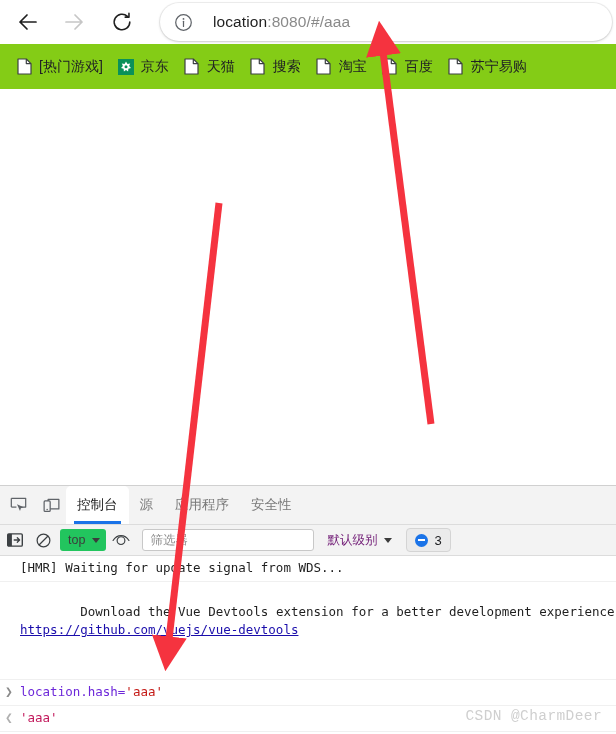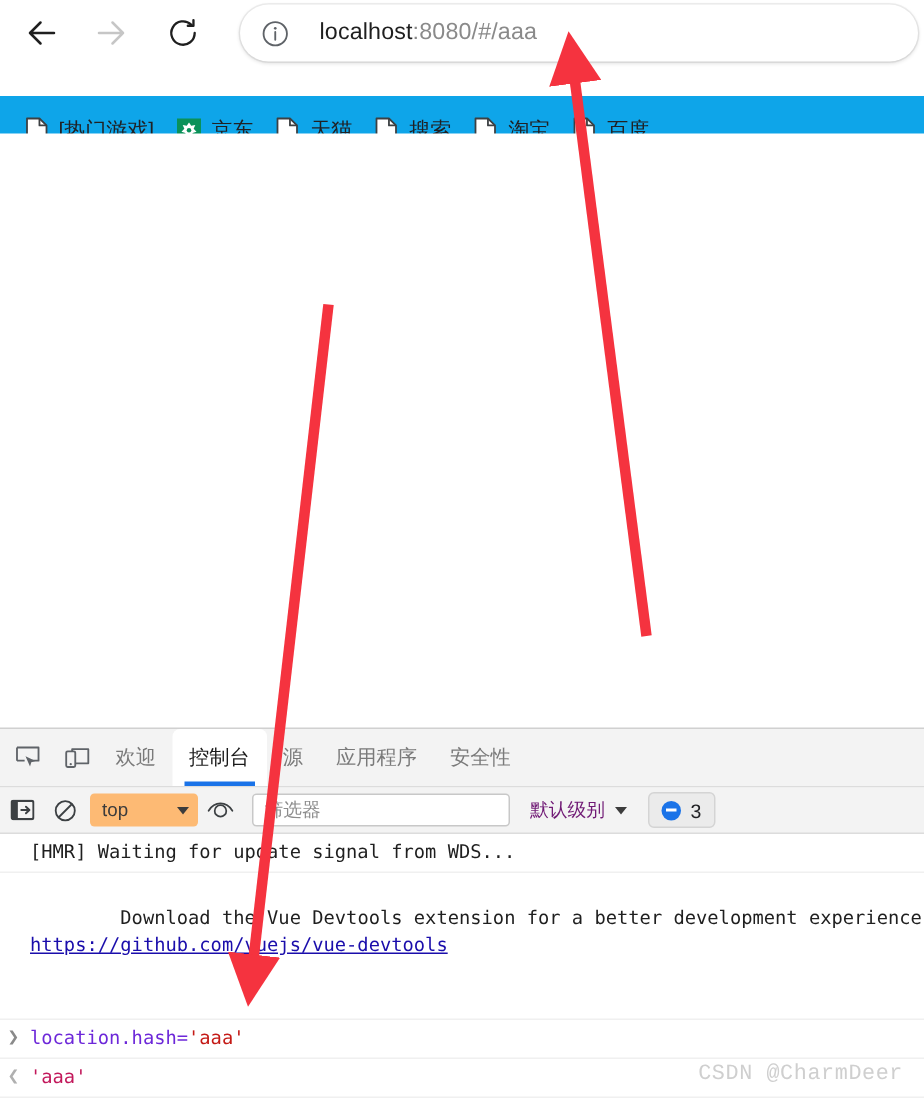--- a/index.html
+++ b/index.html
@@ -65,26 +65,25 @@
     letter-spacing: 0.1px;
   }
   .url-text .host { color: #1f1f1f; }
 
   
   .bookmarks-bar {
     position: absolute;
     left: 0; top: 44px;
     width: 616px;
     height: 45px;
-    background: #0ea5e9;
+    background: #84cc16;
     display: flex;
     align-items: center;
     border-bottom: 1px solid #e6e6e6;
     overflow: hidden;
-    margin-top: 20px;
   }
   .bookmark {
     display: flex;
     align-items: center;
     height: 30px;
     padding: 0 5px;
     margin-left: 4px;
     border-radius: 4px;
     flex: none;
     white-space: nowrap;
@@ -193,26 +192,25 @@
     display: flex;
     align-items: center;
     justify-content: center;
     flex: none;
     margin-left: 2px;
   }
   .ctx-select {
     display: flex;
     align-items: center;
     height: 22px;
-    background: #fdba74;
+    background: #22c55e;
     border-radius: 3px;
     padding: 0 6px 0 8px;
     margin-left: 4px;
     flex: none;
-    gap: 26px;
   }
   .ctx-select .ctx-label {
     font-size: 12.5px;
     color: #3c3c3c;
     font-family: "Liberation Sans", sans-serif;
   }
   .caret {
     width: 0; height: 0;
     border-left: 4.5px solid transparent;
     border-right: 4.5px solid transparent;
@@ -372,21 +370,21 @@
   </div>
 
   <div class="omnibox">
     <span class="info-circle">
       <svg width="19" height="19" viewBox="0 0 20 20" fill="none" aria-hidden="true">
         <circle cx="10" cy="10" r="8.2" stroke="#5f6368" stroke-width="1.3"></circle>
         <circle cx="10" cy="6.2" r="0.95" fill="#5f6368"></circle>
         <path d="M10 8.8v5.4" stroke="#5f6368" stroke-width="1.3" stroke-linecap="round"></path>
       </svg>
     </span>
-    <span class="url-text"><span class="host">localhost</span><span class="rest">:8080/#/aaa</span></span>
+    <span class="url-text"><span class="host">location</span><span class="rest">:8080/#/aaa</span></span>
   </div>
 </div>
 
 <div class="bookmarks-bar">
 
   <div class="bookmark">
     <span class="bm-icon">
       <svg width="15" height="17" viewBox="0 0 15 17" fill="none" aria-hidden="true">
         <path d="M1 1h8.3L14 5.6V16H1z" stroke="#3c4043" stroke-width="1.2" fill="#fff" stroke-linejoin="round"></path>
         <path d="M9.3 1v4.6H14" stroke="#3c4043" stroke-width="1.2" stroke-linejoin="round"></path>
@@ -440,20 +438,29 @@
   <div class="bookmark">
     <span class="bm-icon">
       <svg width="15" height="17" viewBox="0 0 15 17" fill="none" aria-hidden="true">
         <path d="M1 1h8.3L14 5.6V16H1z" stroke="#3c4043" stroke-width="1.2" fill="#fff" stroke-linejoin="round"></path>
         <path d="M9.3 1v4.6H14" stroke="#3c4043" stroke-width="1.2" stroke-linejoin="round"></path>
       </svg>
     </span>
     <span class="bm-label">百度</span>
   </div>
 
+  <div class="bookmark">
+    <span class="bm-icon">
+      <svg width="15" height="17" viewBox="0 0 15 17" fill="none" aria-hidden="true">
+        <path d="M1 1h8.3L14 5.6V16H1z" stroke="#3c4043" stroke-width="1.2" fill="#fff" stroke-linejoin="round"></path>
+        <path d="M9.3 1v4.6H14" stroke="#3c4043" stroke-width="1.2" stroke-linejoin="round"></path>
+      </svg>
+    </span>
+    <span class="bm-label">苏宁易购</span>
+  </div>
 </div>
 
 <div class="page-viewport"></div>
 
 <div class="devtools">
 
   <div class="dt-tabbar">
 
     <div class="dt-iconbtn">
       <svg width="17" height="17" viewBox="0 0 18 18" fill="none" aria-hidden="true">
@@ -465,23 +472,20 @@
     </div>
 
     <div class="dt-iconbtn">
       <svg width="17" height="17" viewBox="0 0 18 18" fill="none" aria-hidden="true">
         <rect x="1.2" y="4.2" width="6.4" height="11" rx="1" stroke="#5f6368" stroke-width="1.3"></rect>
         <path d="M7.6 12.6h9.2V2.6H5.4v1.6" stroke="#5f6368" stroke-width="1.3" stroke-linejoin="round"></path>
         <circle cx="4.4" cy="13.2" r="0.8" fill="#5f6368"></circle>
       </svg>
     </div>
 
-    <div class="dt-tab">
-      <span>欢迎</span>
-    </div>
     <div class="dt-tab active">
       <span>控制台</span>
     </div>
     <div class="dt-tab">
       <span>源</span>
     </div>
     <div class="dt-tab">
       <span>应用程序</span>
     </div>
     <div class="dt-tab">

